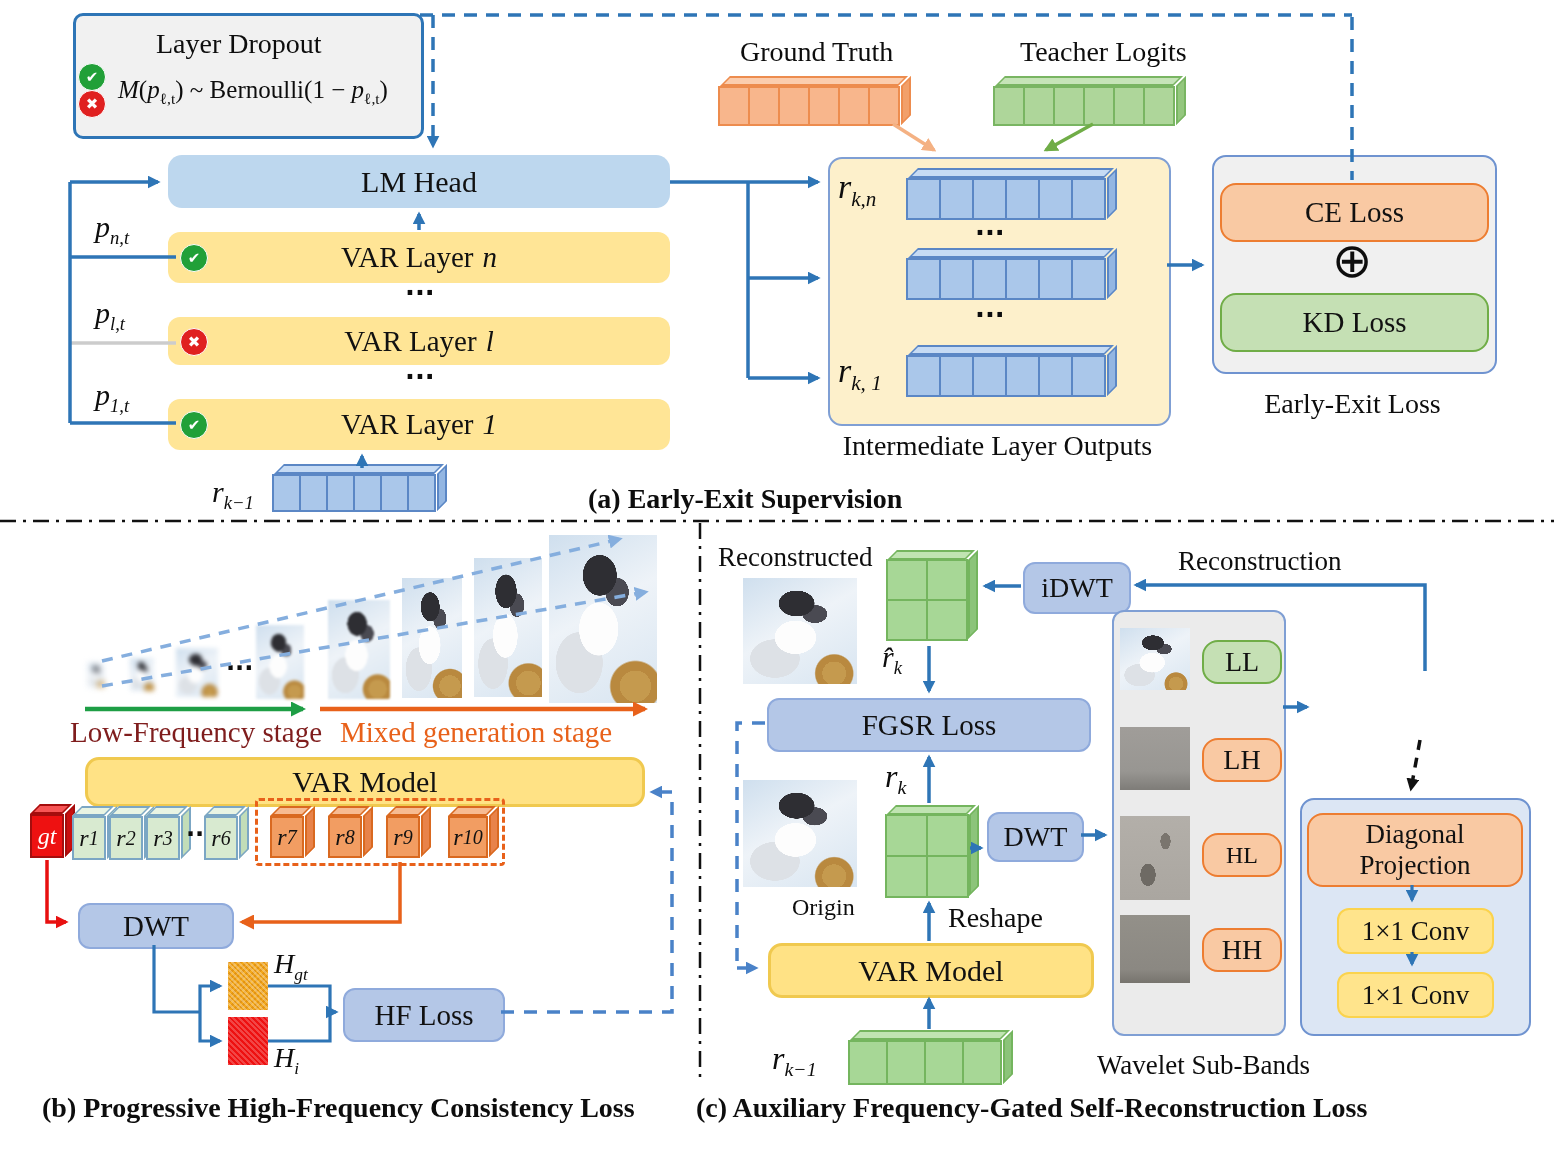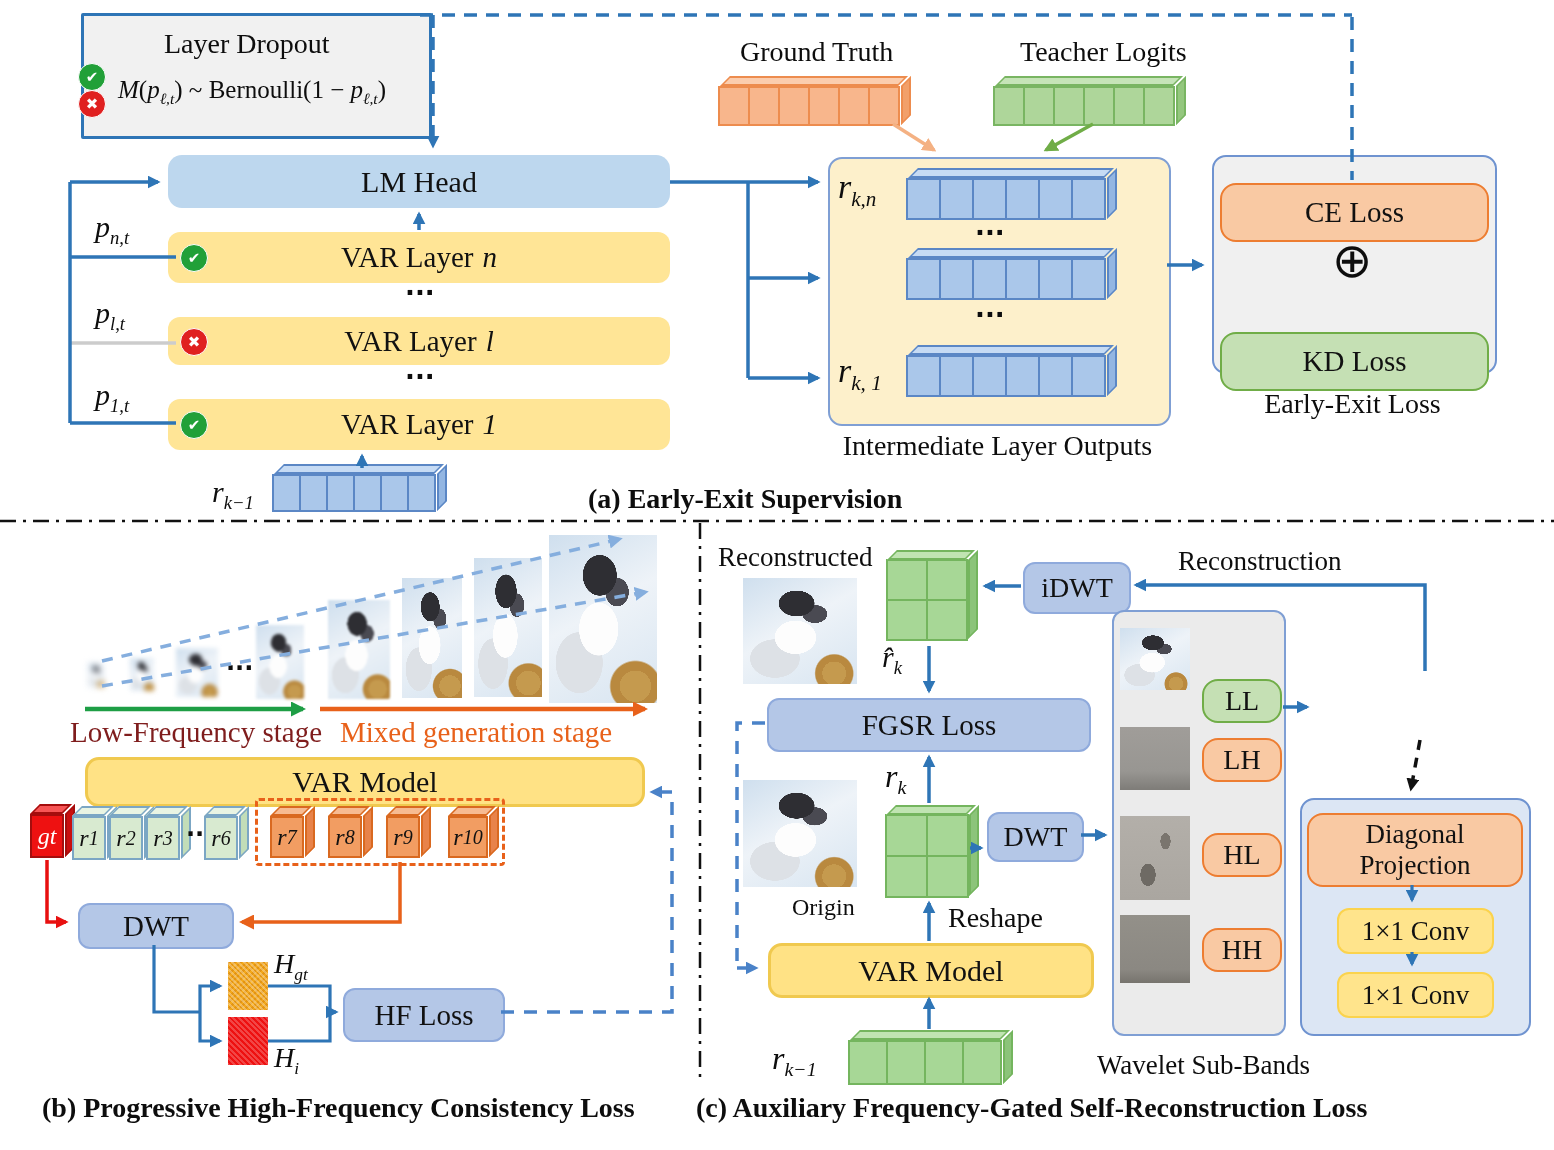--- a/index.html
+++ b/index.html
@@ -6,42 +6,42 @@
   #fig{position:relative;width:1554px;height:1150px;background:#fff;overflow:hidden;
        font-family:"Liberation Serif",serif;color:#111;}
   .abs{position:absolute;}
   .t{position:absolute;font-family:"Liberation Serif",serif;color:#0d0d0d;white-space:nowrap;}
   .ctr{display:flex;align-items:center;justify-content:center;text-align:center;}
   
   .bluebar{background:#bdd7ee;border-radius:14px;}
   .bluebox{background:#b4c7e7;border:2.5px solid #8faadc;border-radius:12px;}
   .yellowbar{background:#ffe596;border-radius:12px;}
   .yellowbar2{background:#ffe285;border:3px solid #f0c94f;border-radius:14px;}
-  .graybox{background:#f1f1f1;border:3px solid #2e75b6;border-radius:2px;margin-left:8px;}
+  .graybox{background:#f1f1f1;border:3px solid #2e75b6;border-radius:10px;}
   .earlybox{background:#f0f0f0;border:2.5px solid #6f93d0;border-radius:14px;}
   .intbox{background:#fdf0cb;border:2.5px solid #7f9fd4;border-radius:14px;}
   .pill-o{background:#f9c9a3;border:2.5px solid #ed7d31;border-radius:16px;}
-  .pill-g{background:#c5e0b4;border:2.5px solid #70ad47;border-radius:16px;margin-top:39px;}
+  .pill-g{background:#c5e0b4;border:2.5px solid #70ad47;border-radius:16px;}
   .pill-y{background:#ffe48c;border:2.5px solid #fbd34d;border-radius:12px;}
   .wavebox{background:#ebebeb;border:2.5px solid #7f9fd4;border-radius:12px;}
   .diagbox{background:#dce6f4;border:2.5px solid #6f93d0;border-radius:14px;}
   .odash{border:3.5px dashed #e8611a;border-radius:4px;background:transparent;}
   
   .badge{position:absolute;width:26px;height:26px;border-radius:50%;color:#fff;
          display:flex;align-items:center;justify-content:center;
          font-family:"DejaVu Sans",sans-serif;font-size:15px;font-weight:bold;
          border:1.5px solid #fff;}
   .ok{background:#21a038;}
   .no{background:#e02020;}
   
   .ml{font-style:italic;font-size:30px;}
   .ml sub{font-size:0.62em;font-style:italic;}
   .fm{font-size:25px;}
   .fm i{font-style:italic;}
-  .fm sub{font-size:0.62em;font-style:italic;text-align:center;}
+  .fm sub{font-size:0.62em;text-align:center;}
   
   .crow{position:absolute;display:flex;}
   .crow .c,.cube1 .f,.g4 .c{background:var(--f);border:2px solid var(--b);box-sizing:border-box;}
   .crow .c{width:var(--w);height:var(--h);margin-left:-2px;}
   .crow::before,.cube1::before,.g4::before{content:"";position:absolute;left:5px;top:-10px;height:10px;
       width:calc(100% - 2px);transform:skewX(-45deg);background:var(--t);
       border:2px solid var(--b);box-sizing:border-box;}
   .crow::after,.cube1::after,.g4::after{content:"";position:absolute;top:-5px;right:-11px;width:10px;
       height:calc(100% - 1px);transform:skewY(-45deg);background:var(--s);
       border:2px solid var(--b);box-sizing:border-box;}
@@ -340,21 +340,21 @@
   <div class="abs wavebox" style="left:1112px;top:610px;width:170px;height:422px;"></div>
   <div class="abs husky" style="left:1120px;top:628px;width:70px;height:62px;filter:blur(.6px);"></div>
   <div class="abs pill-g ctr" style="left:1202px;top:640px;width:76px;height:40px;font-size:28px;">
       <span>LL</span>
     </div>
   <div class="abs gray-flat" style="left:1120px;top:727px;width:70px;height:63px;"></div>
   <div class="abs pill-o ctr" style="left:1202px;top:738px;width:76px;height:40px;font-size:28px;">
       <span>LH</span>
     </div>
   <div class="abs gray-smudge" style="left:1120px;top:816px;width:70px;height:84px;"></div>
-  <div class="abs pill-o ctr" style="left:1202px;top:833px;width:76px;height:40px;font-size:28px;">
+  <div class="abs pill-o ctr" style="left:1202px;top:833px;width:76px;height:40px;font-size:24px;">
       <span>HL</span>
     </div>
   <div class="abs gray-dark" style="left:1120px;top:915px;width:70px;height:68px;"></div>
   <div class="abs pill-o ctr" style="left:1202px;top:928px;width:76px;height:40px;font-size:28px;">
       <span>HH</span>
     </div>
   <div class="t" style="left:1097px;top:1050px;font-size:27px;">Wavelet Sub-Bands</div>
 
 
   <div class="abs diagbox" style="left:1300px;top:798px;width:227px;height:234px;"></div>

